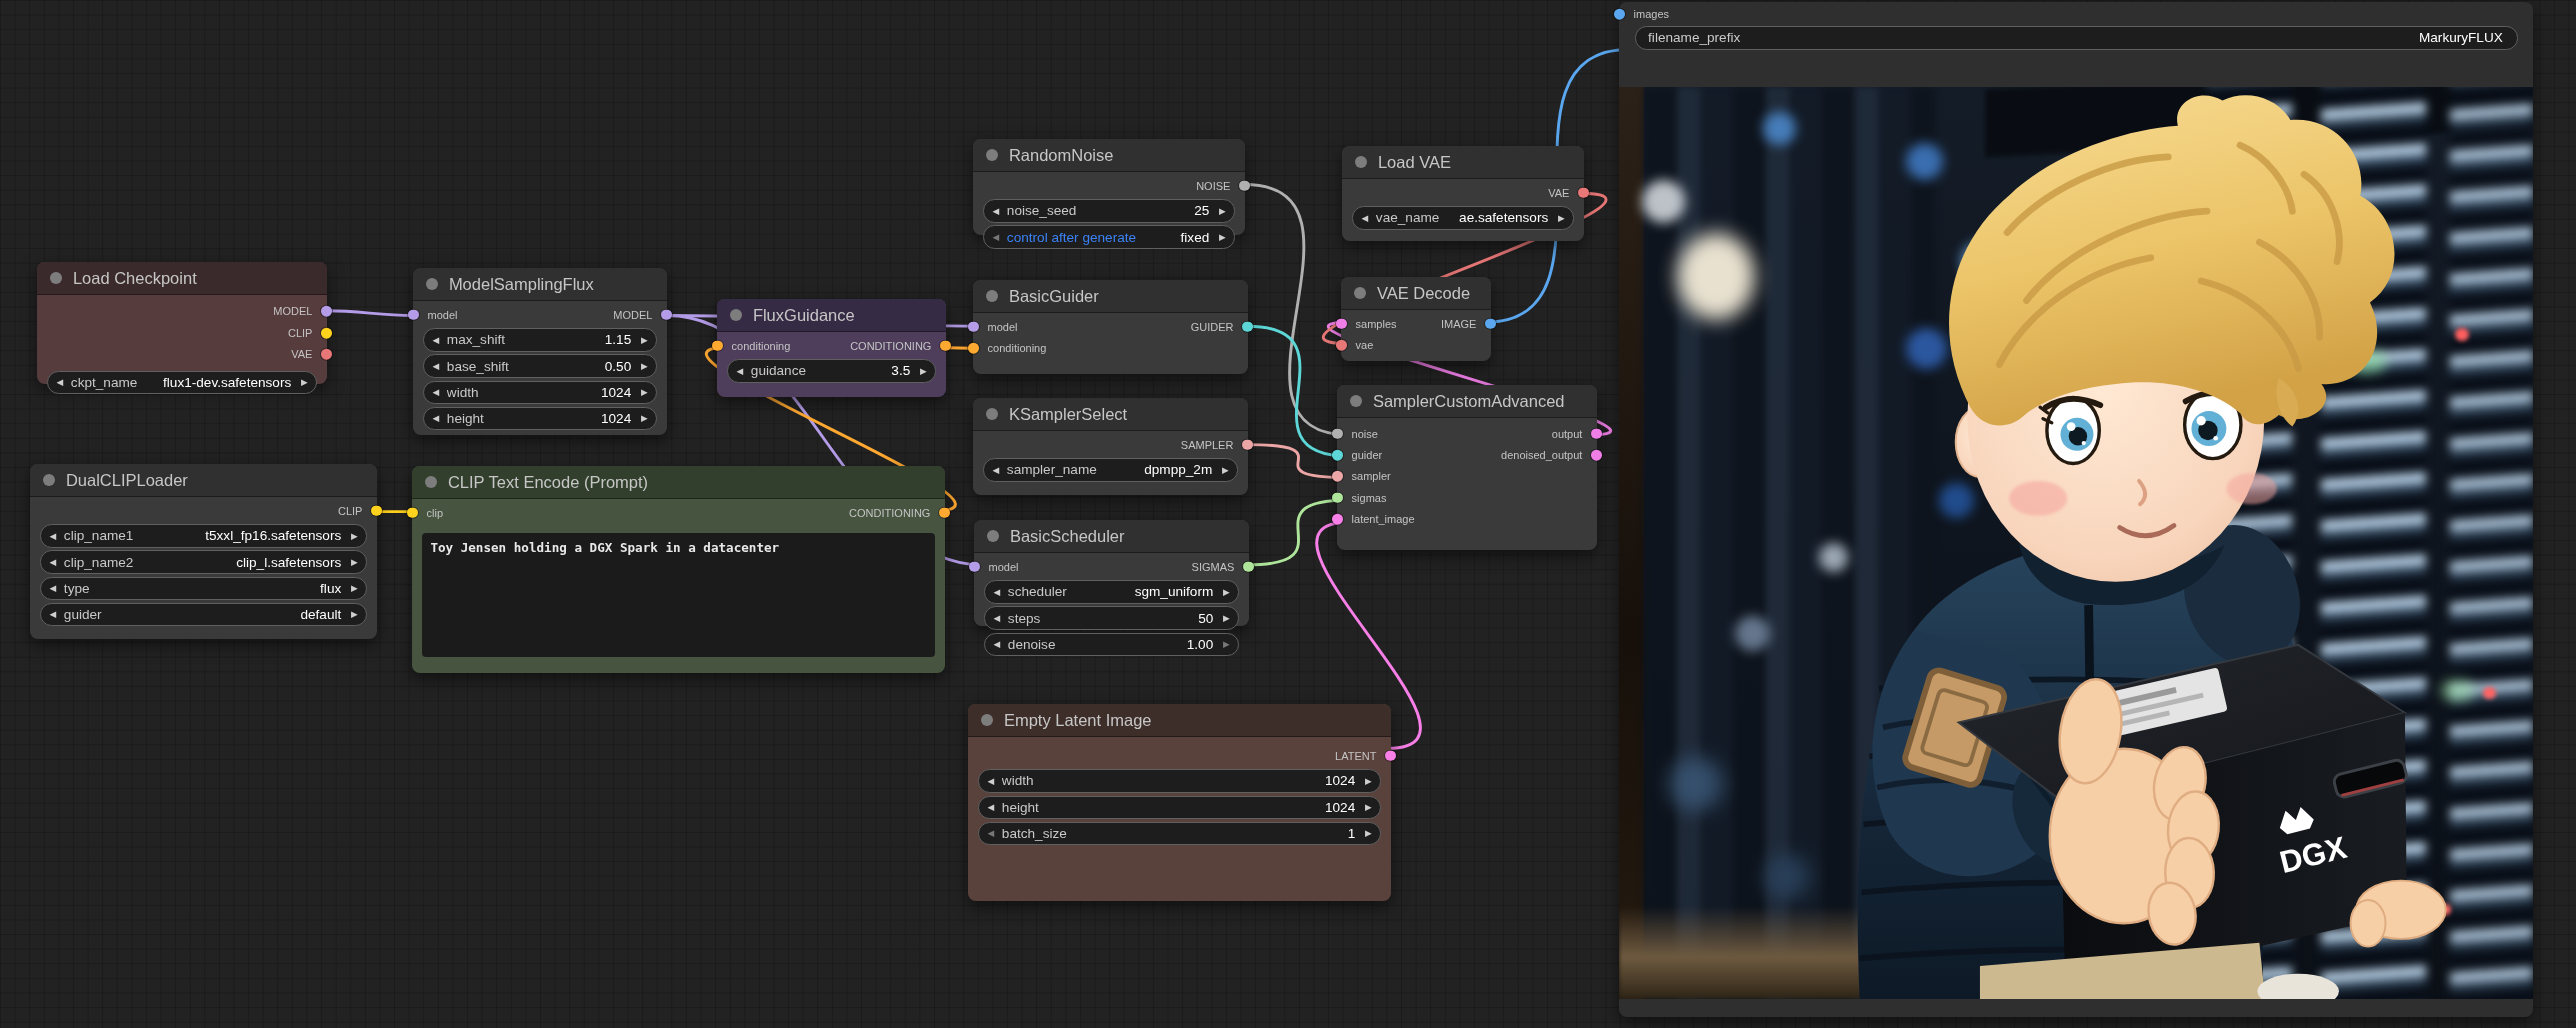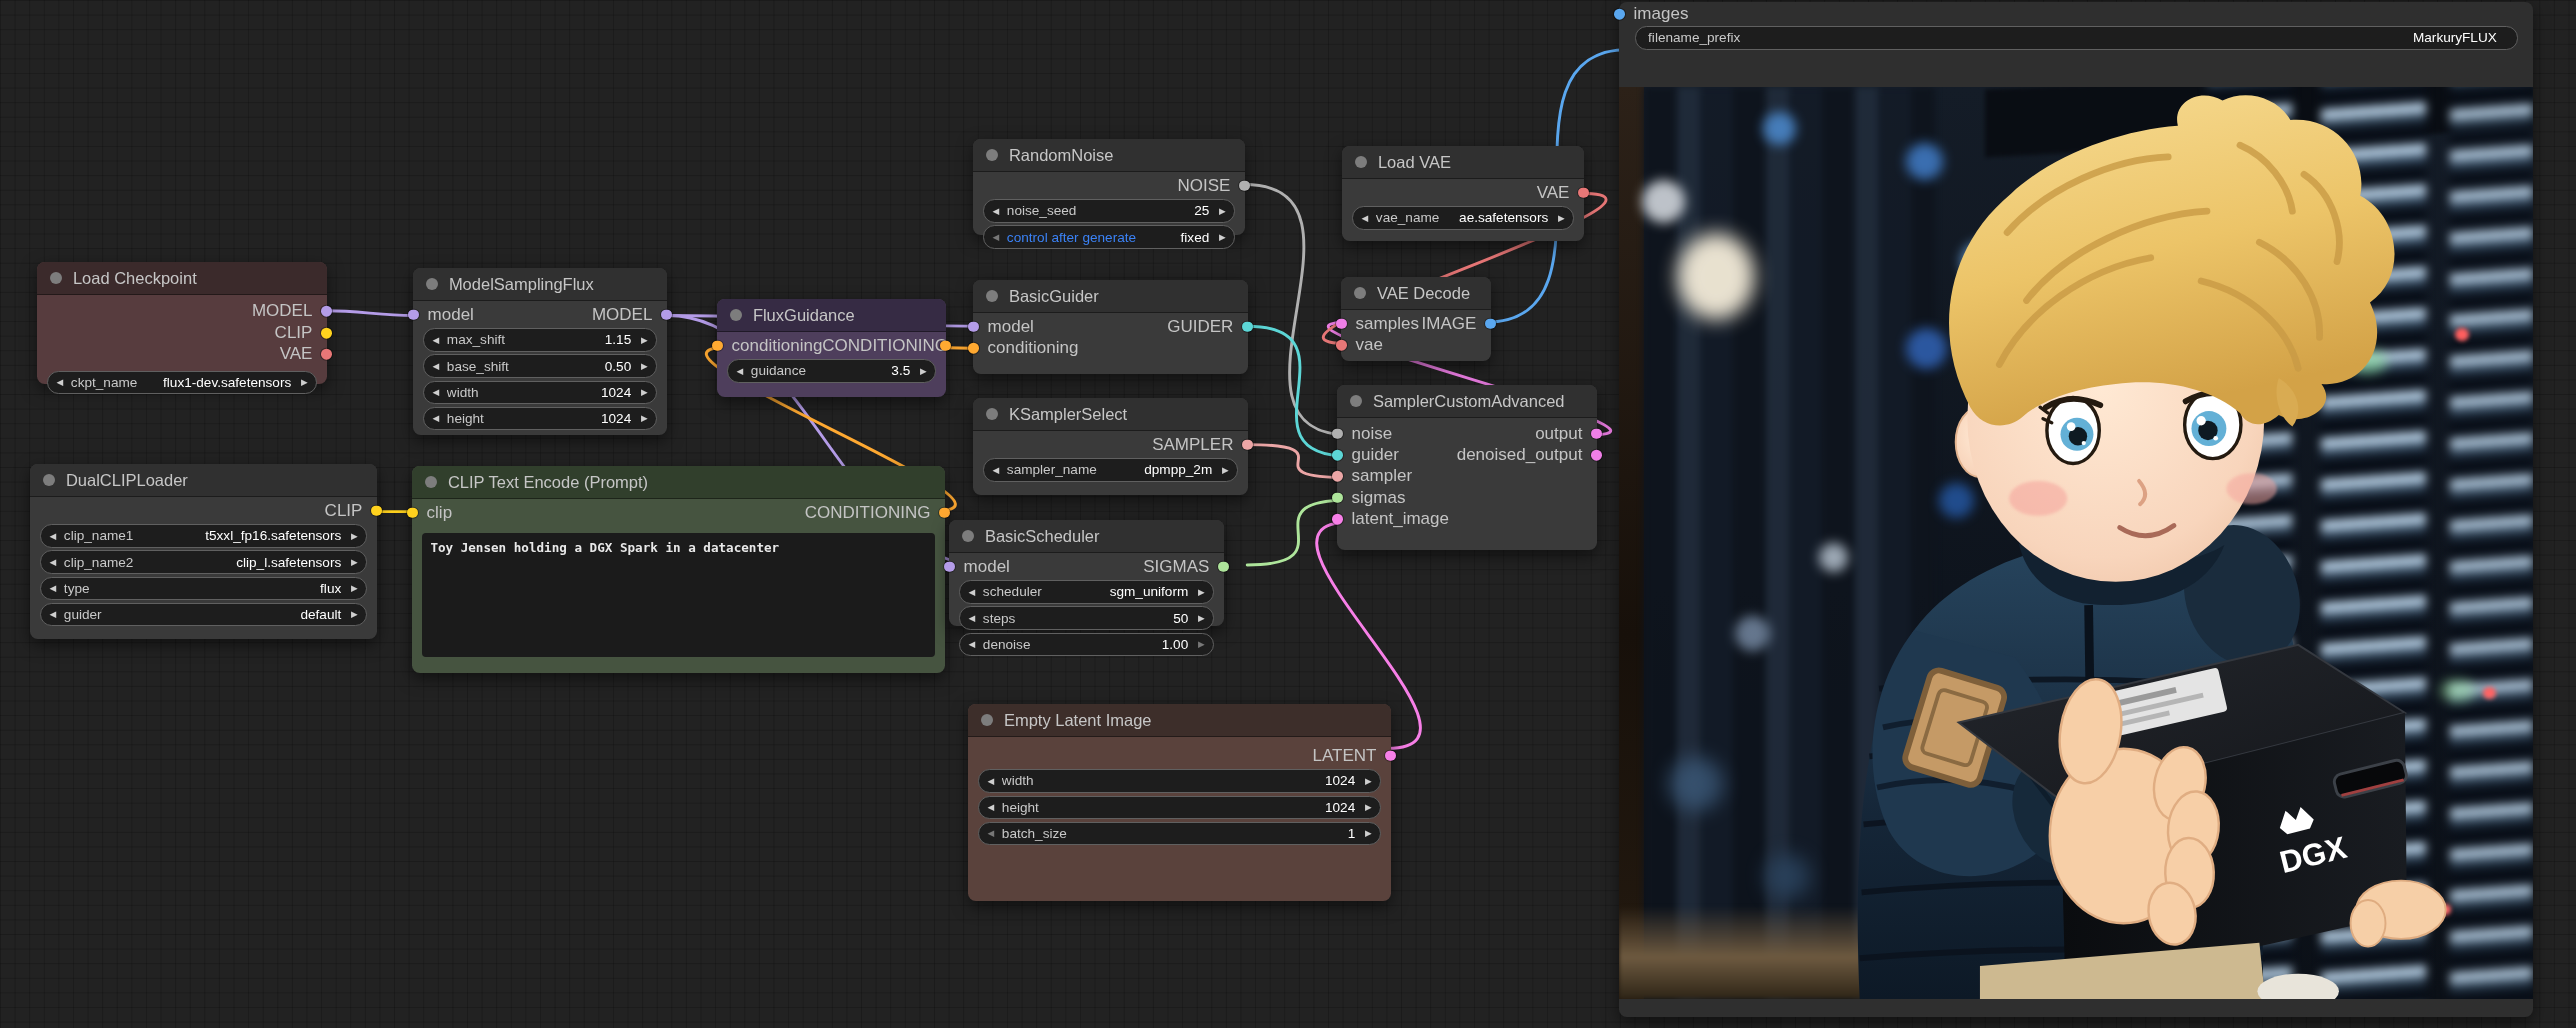--- a/index.html
+++ b/index.html
@@ -12,21 +12,21 @@
   #wires{position:absolute;left:0;top:0;z-index:1;pointer-events:none;}
   #wires path{fill:none;stroke-width:3;stroke-linecap:round;}
   .node{position:absolute;z-index:2;border-radius:7.8px;background:var(--body,#3a3a3a);
     box-shadow:0 5.8px 15.5px rgba(0,0,0,.5);}
   .nhead{height:32px;border-radius:7.8px 7.8px 0 0;background:var(--head,#303030);
     display:flex;align-items:center;gap:10.7px;padding:0 12.6px;border-bottom:1px solid rgba(0,0,0,.4);}
   .tdot{width:12.6px;height:12.6px;border-radius:50%;background:#7d7d7d;flex:0 0 auto;}
   .ntitle{font-size:16.5px;color:#c6c6c6;white-space:nowrap;}
   .slots{position:relative;}
   .srow{position:relative;display:flex;align-items:center;height:21.4px;padding:0 14.6px;
-    font-size:17px;color:#c4c4c4;}
+    font-size:11px;color:#c4c4c4;}
   .srow .sl{margin-right:auto;}
   .srow .sr{margin-left:auto;}
   .port{position:absolute;top:50%;width:10.7px;height:10.7px;border-radius:50%;
     transform:translateY(-50%);box-shadow:0 0 0 1px rgba(0,0,0,.35);}
   .port.in{left:-4.9px;} .port.out{right:-4.9px;}
   .widget{height:21.4px;margin:2.9px 9.7px 0;background:#1d1d1d;border:1px solid #606060;
     border-radius:11.6px;display:flex;align-items:center;padding:0 8.7px;font-size:13.6px;color:#c9c9c9;}
   .warr{font-size:8.7px;color:#cfcfcf;flex:0 0 auto;line-height:1;}
   .warr.dim{color:#777;}
   .wlabel{margin:0 7.8px;flex:1 1 auto;white-space:nowrap;overflow:hidden;}
@@ -267,21 +267,21 @@
         </div>
     </div>
     <div class="widget">
       <span class="warr">◀</span>
       <span class="wlabel">sampler_name</span>
       <span class="wvalue">dpmpp_2m</span>
       <span class="warr">▶</span>
     </div>
   </div>
 
-  <div class="node" style="left:949px;top:520px;width:275px;height:106px">
+  <div class="node" style="left:974px;top:520px;width:275px;height:106px">
     <div class="nhead">
         <span class="tdot"></span>
       <span class="ntitle">BasicScheduler</span>
       </div>
     <div class="slots" style="padding-top:2.9px">
       <div class="srow">
         <span class="sl">model</span>
         <span class="sr">SIGMAS</span>
         <span class="port in" style="background: rgb(180, 156, 232);"></span>
         <span class="port out" style="background: rgb(174, 229, 155);"></span>
@@ -411,21 +411,21 @@
 
   <div class="node" style="left:1619px;top:1.9px;width:914px;height:1015px;--body:#2f2f2f;--head:#303030">
     <div class="slots" style="padding-top:1.9px">
       <div class="srow">
         <span class="sl">images</span>
         <span class="port in" style="background: rgb(90, 167, 239);"></span>
       </div>
     </div>
     <div class="widget" style="margin:1px 15.5px 0">
       <span class="wlabel" style="margin-left:3.9px">filename_prefix</span>
-      <span class="wvalue" style="margin-right:11px">MarkuryFLUX</span>
+      <span class="wvalue" style="margin-right:5px">MarkuryFLUX</span>
     </div>
 
     <div class="preview">
 
       <div class="pv" style="left:0;top:0;width:25px;height:100%;background:linear-gradient(180deg,#2c2118,#17100a 60%,#241a10)"></div>
 
       <div class="pv blur4" style="left:25px;top:0;width:291px;height:100%;opacity:.95;
         background:repeating-linear-gradient(90deg,#0e141d 0 33px,#202b3a 33px 56px,#131b27 56px 89px)"></div>
 
       <div class="pv blur2" style="right:0;top:-11.6px;width:60%;height:68px;background:#090d13;transform:skewY(-3deg)"></div>

